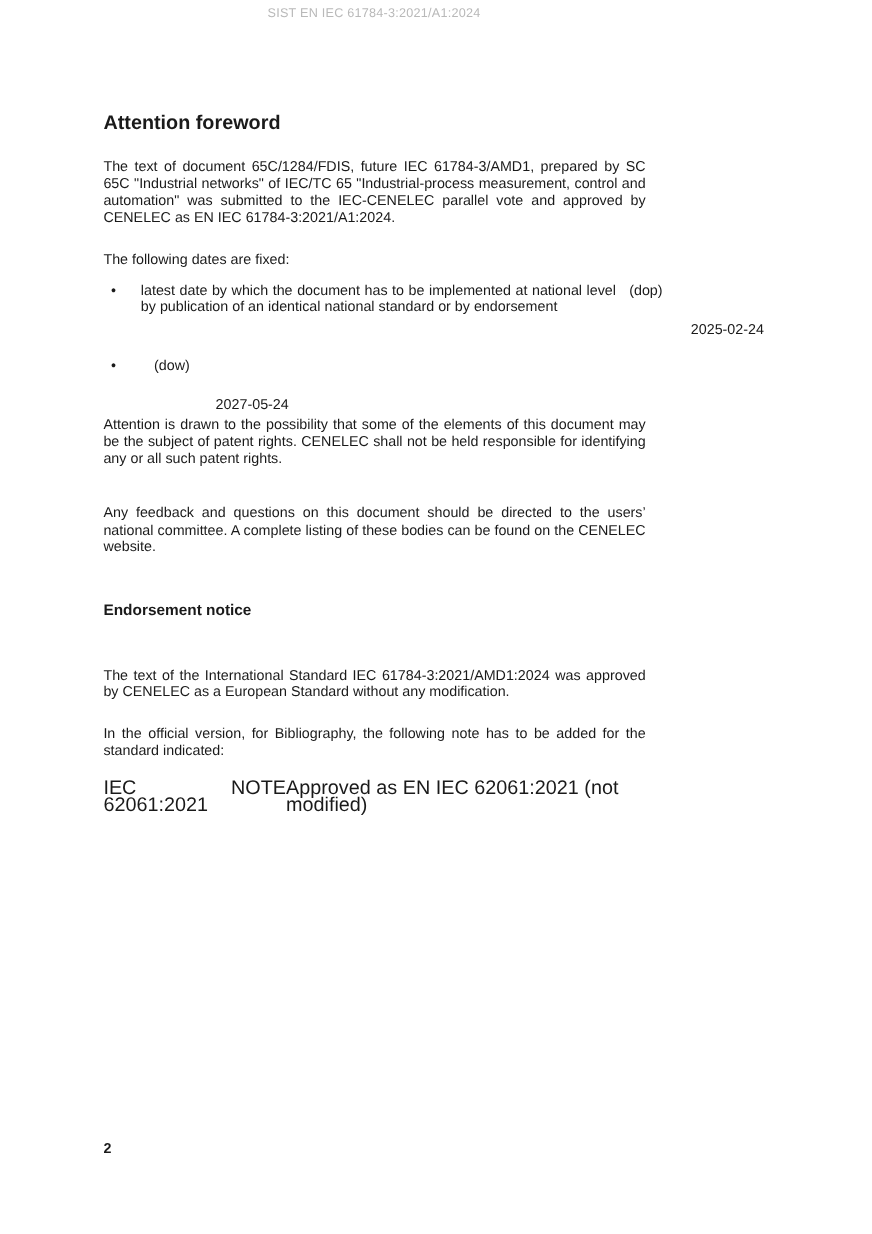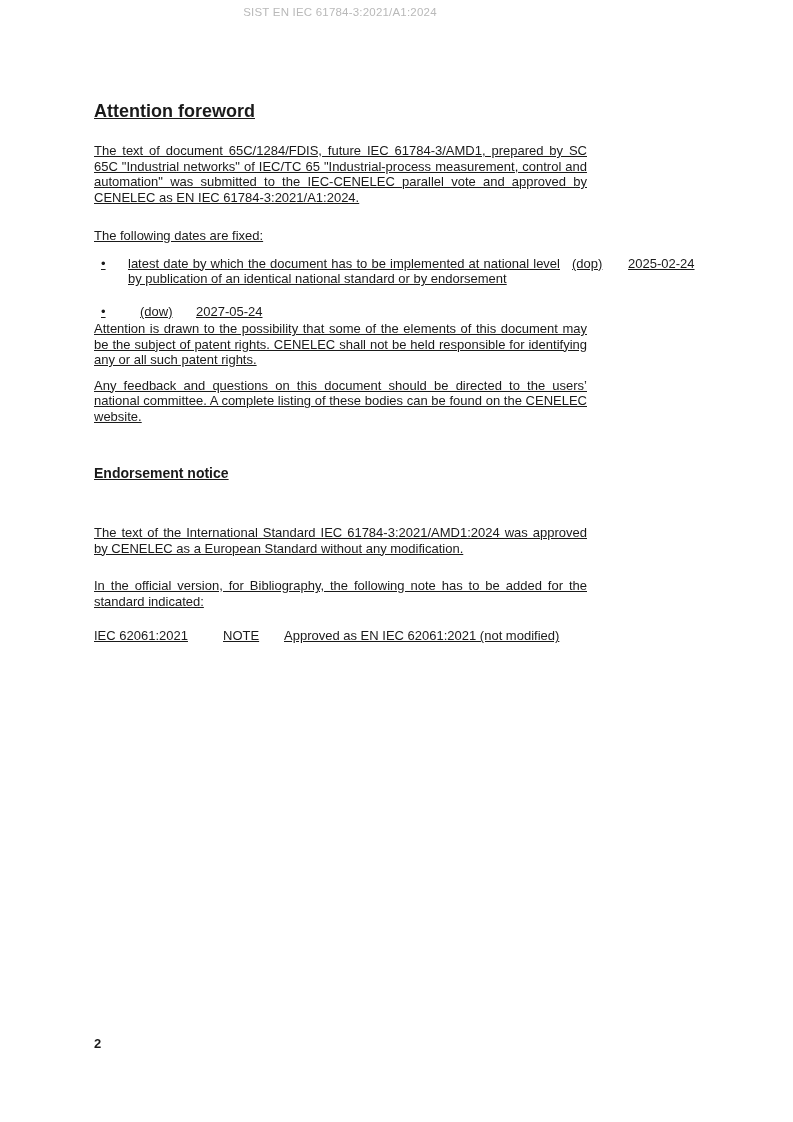--- a/index.html
+++ b/index.html
@@ -9,21 +9,20 @@
     font-family: "Liberation Sans", "DejaVu Sans", sans-serif;
     color: #1a1a1a;
     position: relative;
     overflow: hidden;
   }
   .page {
     position: relative;
     width: 680px; height: 1122px;
     background: #ffffff;
     padding: 46px 93px 0 94px;
-    text-decoration: underline;
   }
   .running-header {
     position: absolute;
     top: 6px; left: 0; right: 0;
     text-align: center;
     font-size: 11.5px;
     color: #b9b9b9;
     letter-spacing: 0.2px;
   }
   .doc-header {
@@ -60,38 +59,38 @@
     text-align: justify;
   }
   .date-row .item-label {
     flex: 0 0 50px;
     margin-left: 12px;
   }
   .date-row .item-date {
     flex: 1 1 auto;
     margin-left: 6px;
     white-space: nowrap;
+    margin-top: 36px;
   }
   .attention { margin-top: 2px; }
-  .feedback { margin-top: 10px; }
+  .feedback { margin-top: 34px; }
   h2.endorsement-title {
     margin-top: 41px;
     text-align: left;
     font-size: 14px;
     font-weight: bold;
     line-height: 17px;
   }
   .e-par1 { margin-top: 43px; }
   .e-par2 { margin-top: 22px; text-align: left; }
   .note-row {
     display: flex;
     margin-top: 19px;
-    font-size: 13px;
+    font-size: 18px;
     line-height: 15.5px;
-    gap: 13px;
   }
   .note-row .note-standard { flex: 0 0 116px; }
   .note-row .note-label { flex: 0 0 48px; }
   .note-row .note-text { flex: 1 1 auto; }
   .page-number {
     position: absolute;
     left: 94px; top: 1036px;
     font-size: 13px;
     font-weight: bold;
   }

